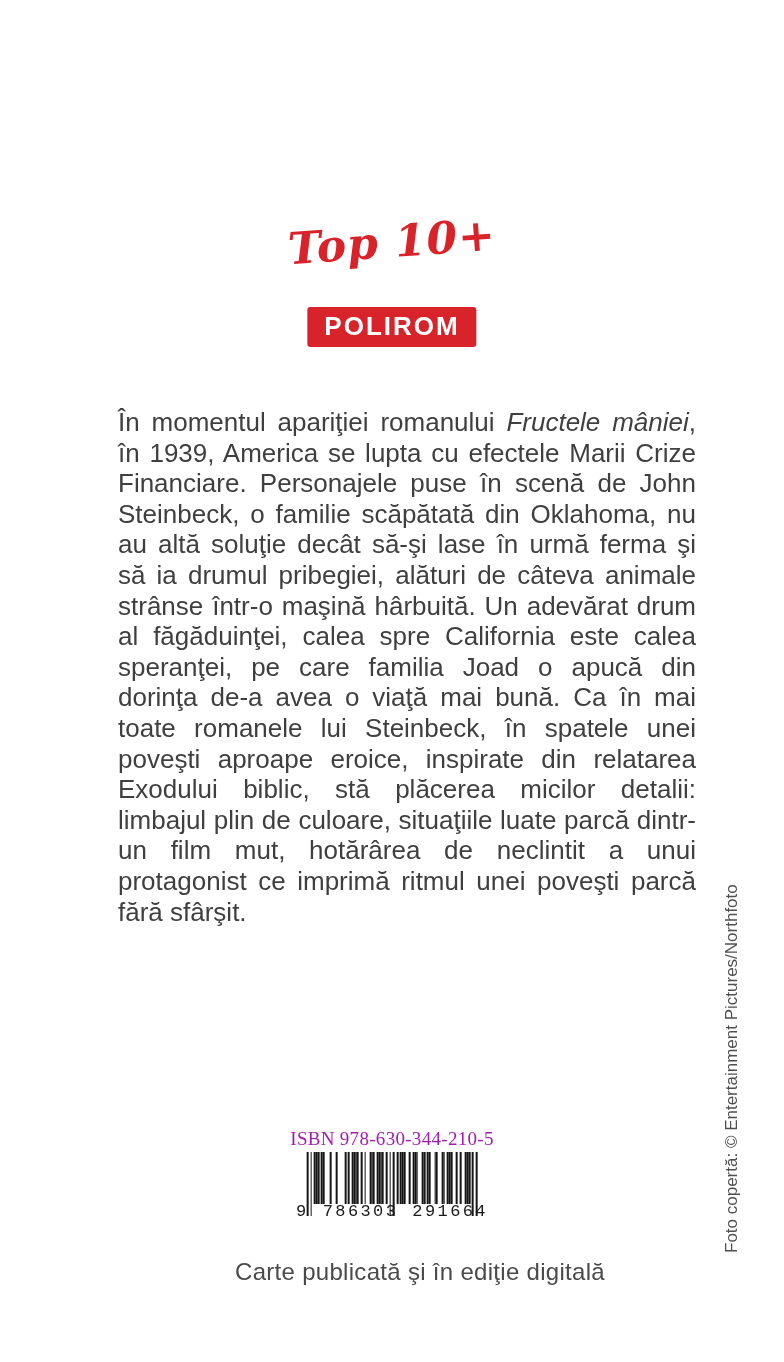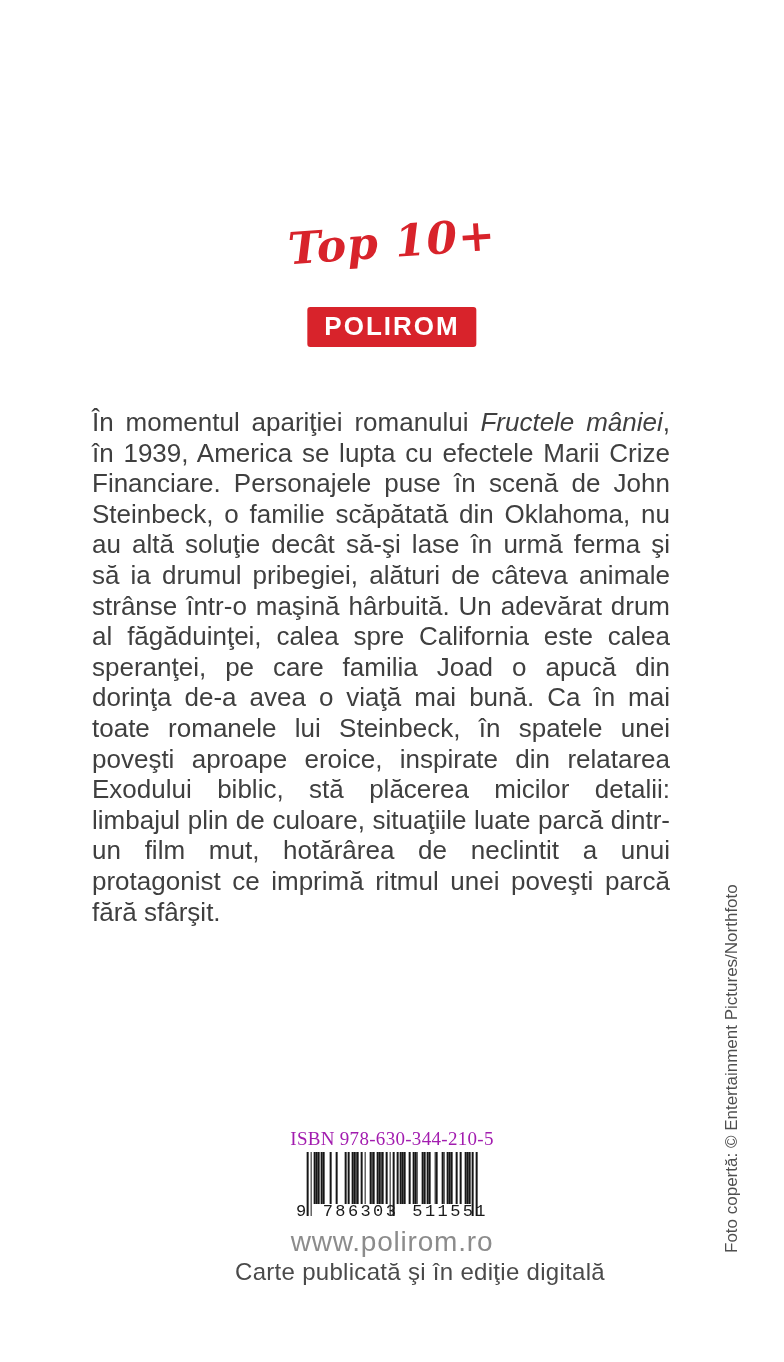--- a/index.html
+++ b/index.html
@@ -29,21 +29,21 @@
     padding:5px 17px 7px 17px;
     margin-top:21px;
   }
   .logo-box span{
     color:#ffffff;font-weight:700;font-size:26px;
     letter-spacing:2px;line-height:28px;
     font-family:"Liberation Sans",sans-serif;
   }
   
   .blurb{
-    position:absolute;top:381px;left:92px;width:578px;
+    position:absolute;top:381px;left:118px;width:578px;
     font-size:26px;line-height:30.6px;
     text-align:justify;
     color:var(--body-text,#3f3f3f);
   }
   .blurb i{font-style:italic;}
   
   .imprint{
     position:absolute;top:1106px;left:0;width:784px;
     text-align:center;font-weight:700;font-size:22px;
     letter-spacing:0.5px;color:#0e0e0e;
@@ -208,22 +208,21 @@
       <div class="bar on"></div>
       <div class="bar"></div>
       <div class="bar on tall"></div>
       <div class="bar"></div>
       <div class="bar on tall"></div>
     </div>
 
   <div class="barcode-digits">
     <span class="grp">9</span>
     <span class="grp">786303</span>
-    <span class="grp">511551</span>
+    <span class="grp">291664</span>
   </div>
 
-  <div class="website">www.polirom.ro</div>
 
   <div class="digital-note">Carte publicată şi în ediţie digitală</div>
 
   <div class="photo-credit">Foto copertă: © Entertainment Pictures/Northfoto</div>
 
 </div>
 
 </body></html>

